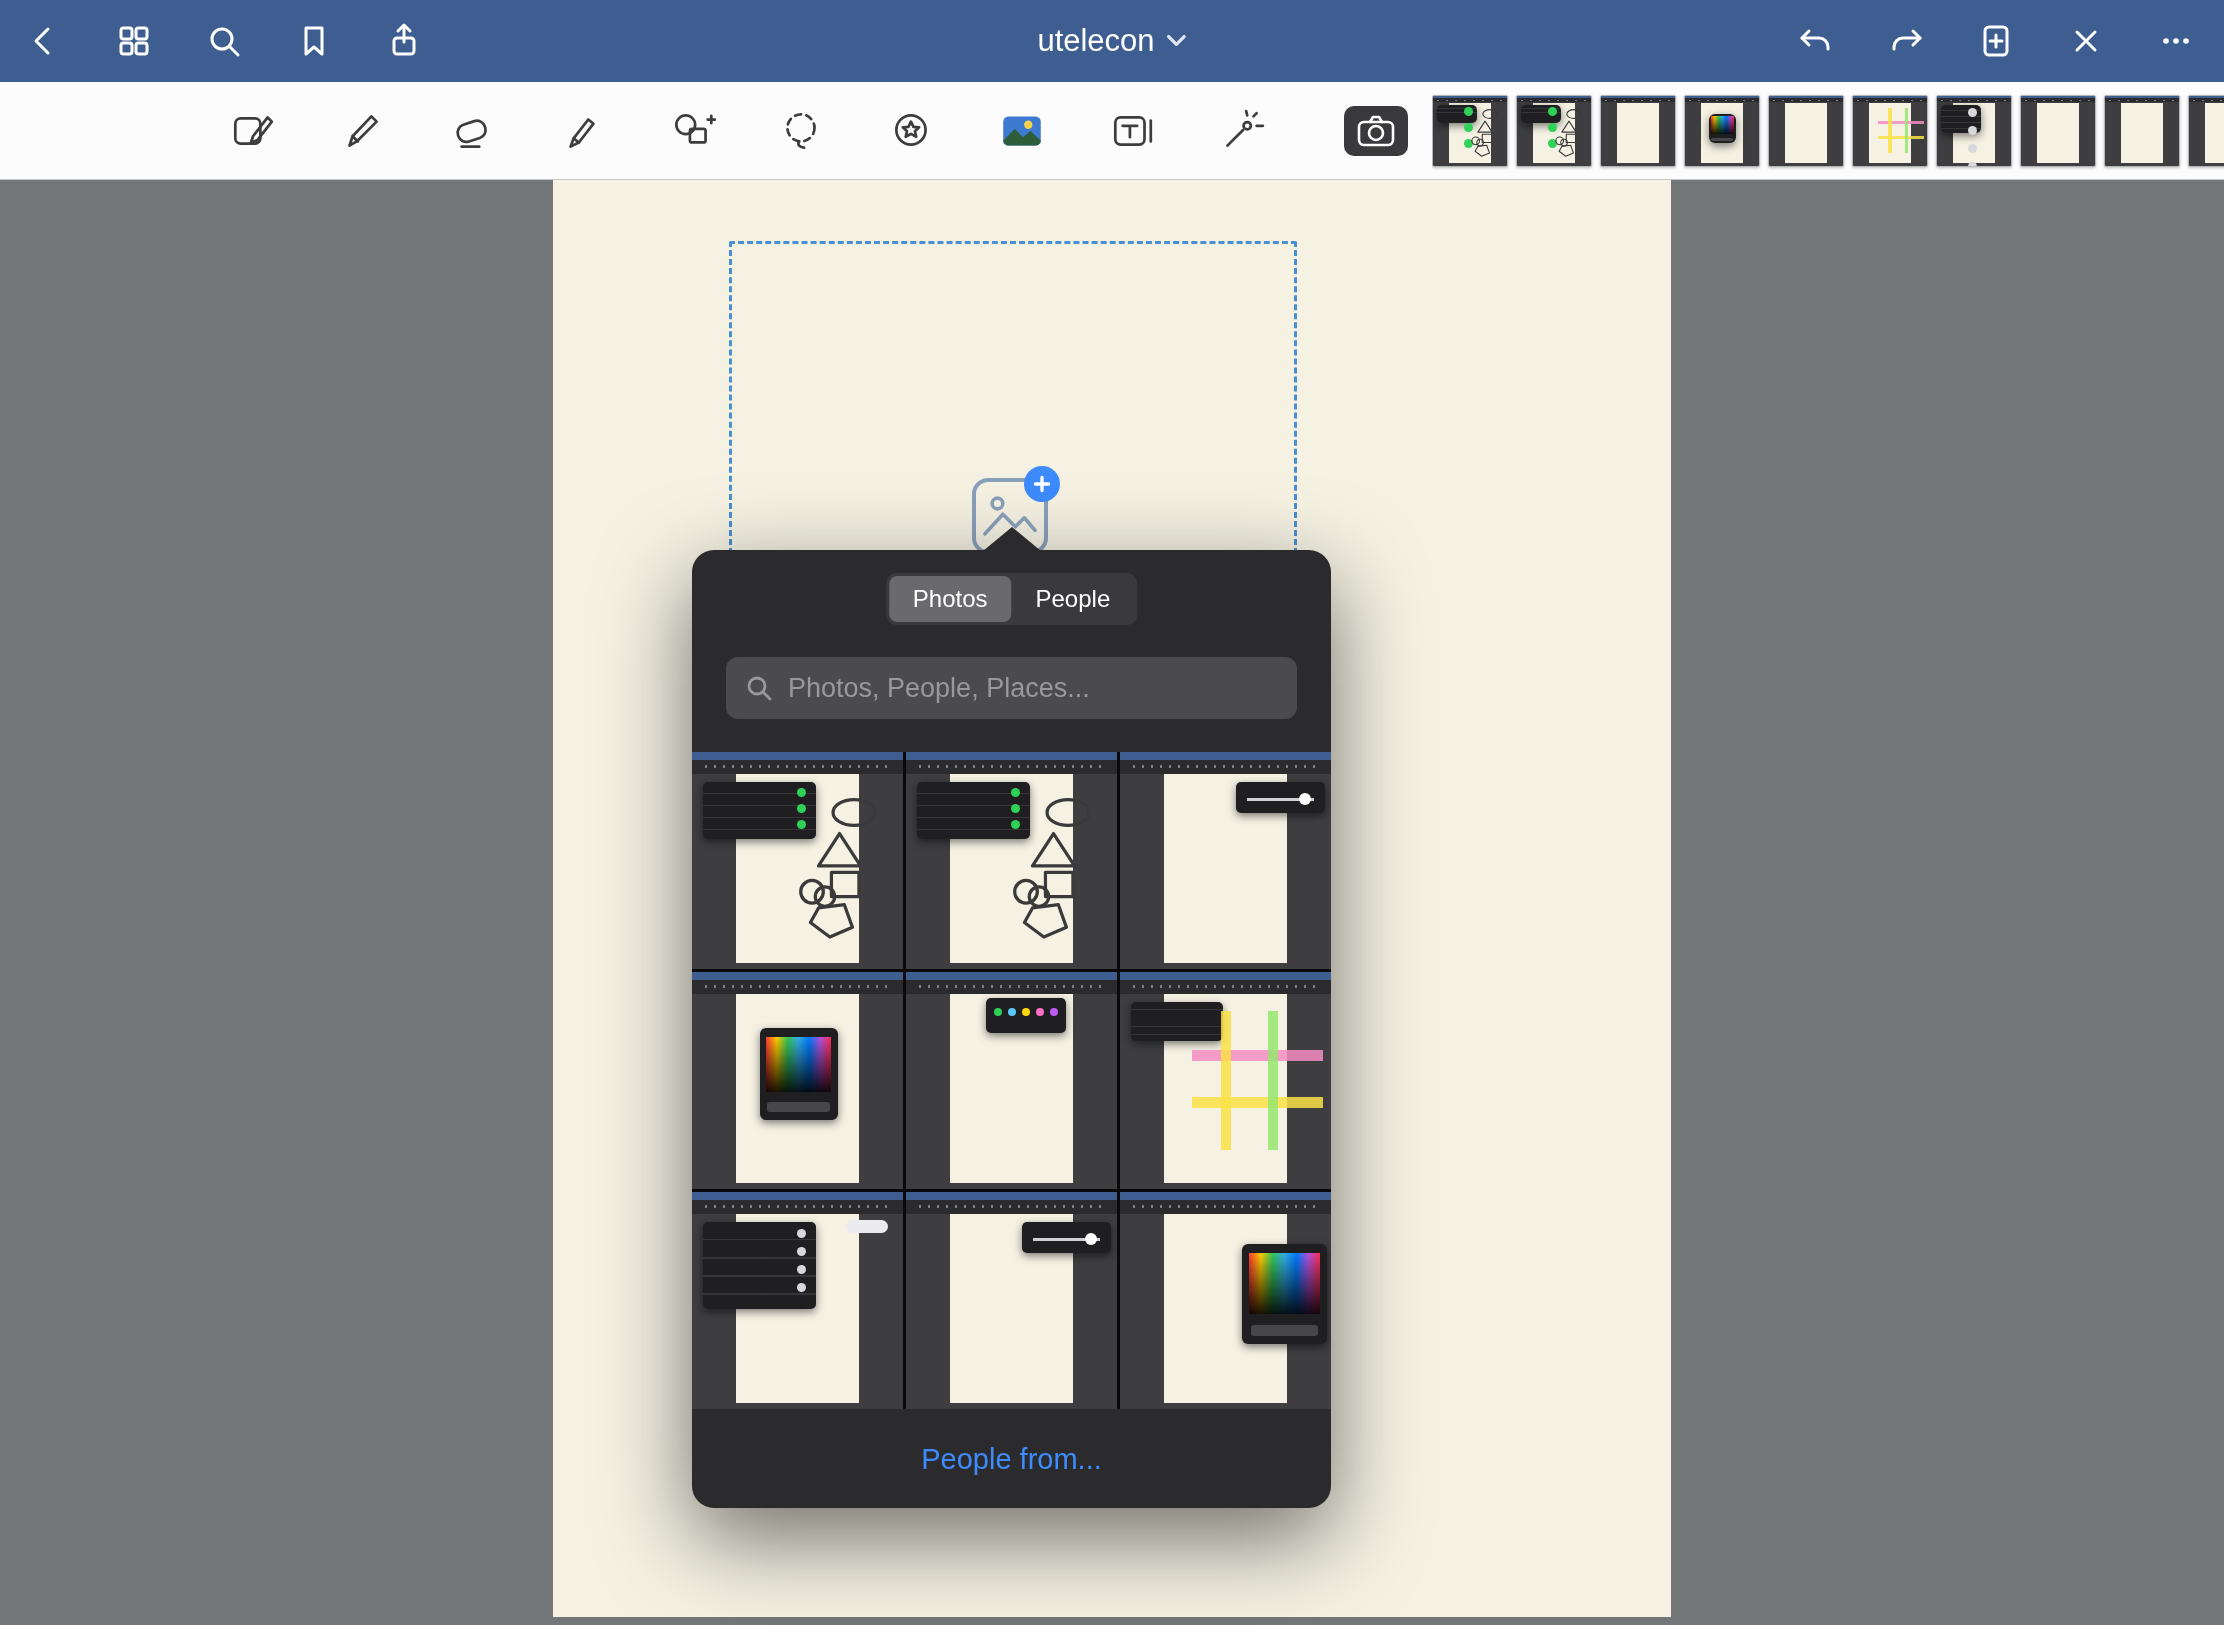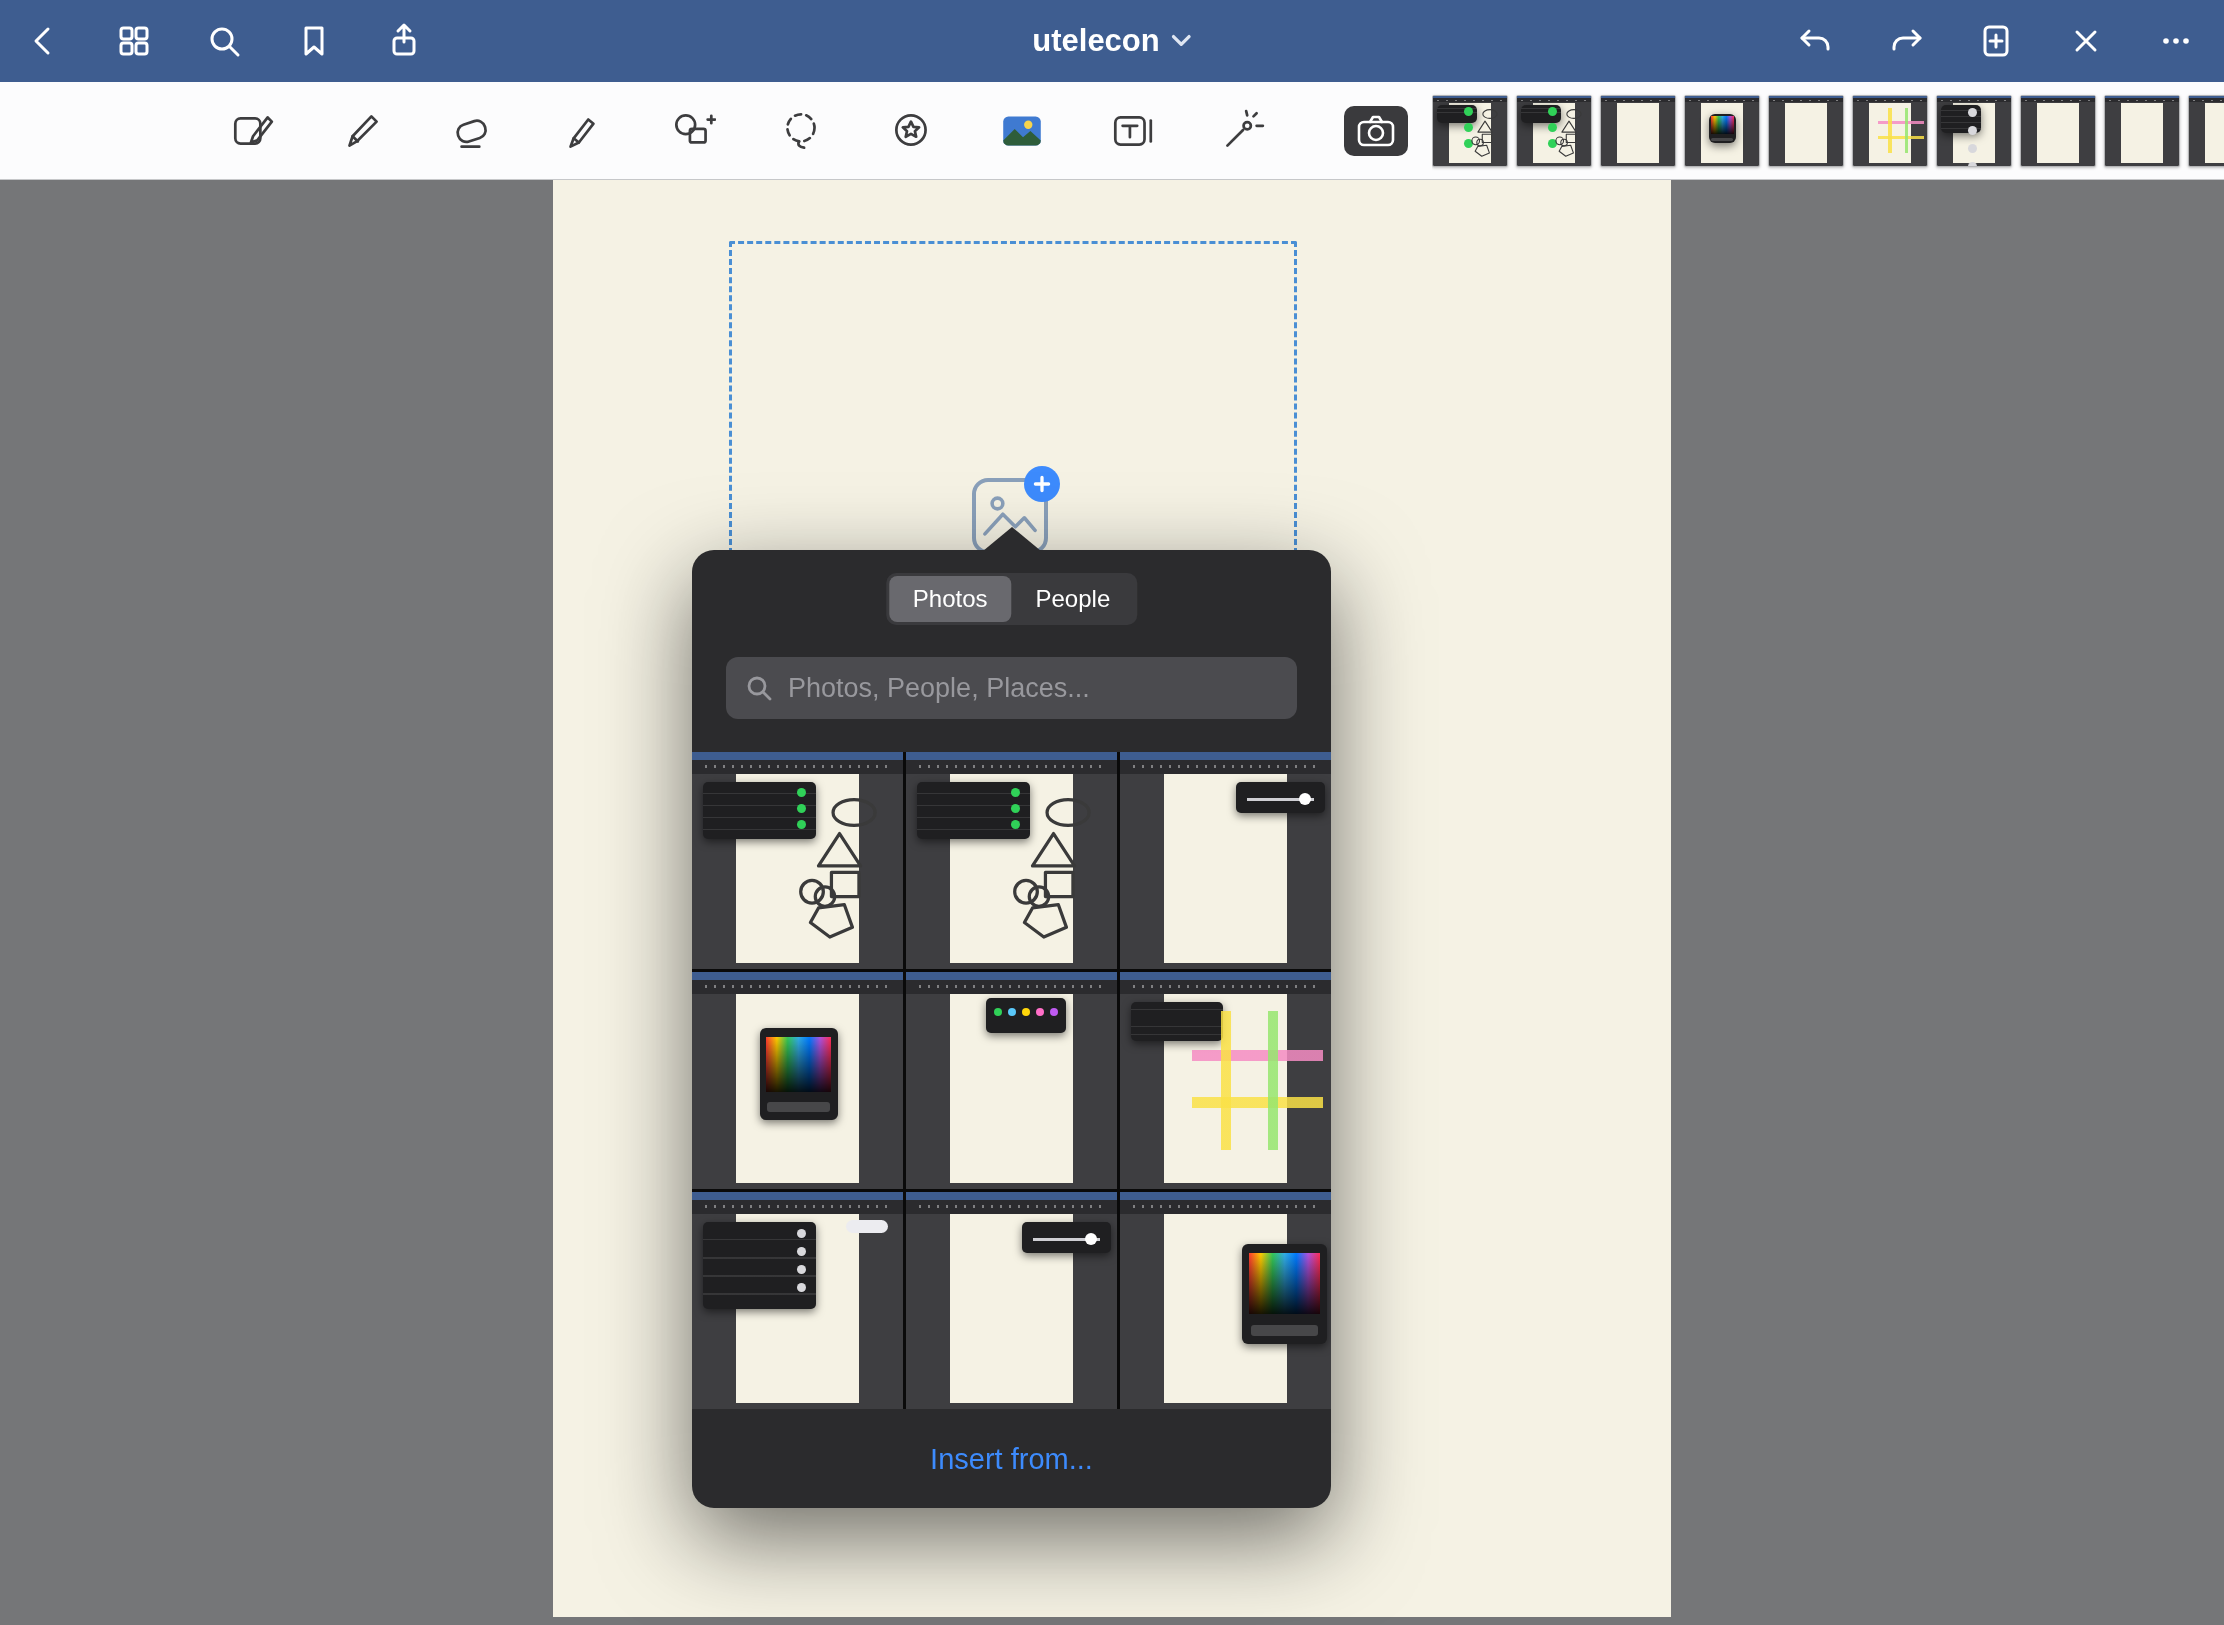--- a/index.html
+++ b/index.html
@@ -9,21 +9,21 @@
   
   .nav{position:absolute;top:0;left:0;right:0;height:82px;background:#3e5d90;
     display:flex;align-items:center;}
   .nav-left{display:flex;gap:50px;padding-left:24px;}
   .nav-right{margin-left:auto;display:flex;gap:50px;padding-right:28px;}
   .nav-btn{width:40px;height:40px;background:none;border:none;padding:0;display:flex;
     align-items:center;justify-content:center;cursor:pointer;}
   .nav-btn svg{width:40px;height:40px;fill:none;stroke:#ffffff;stroke-width:3;
     stroke-linecap:round;stroke-linejoin:round;}
   .nav-title{position:absolute;left:50%;top:50%;transform:translate(-50%,-50%);
-    display:flex;align-items:center;gap:12px;color:#fff;font-size:31px;font-weight:700;cursor:pointer;}
+    display:flex;align-items:center;gap:12px;color:#fff;font-size:31px;font-weight:400;cursor:pointer;}
   .nav-title svg{width:20px;height:14px;fill:none;stroke:#dfe6f2;stroke-width:3;
     stroke-linecap:round;stroke-linejoin:round;}
 
   
   .toolbar{position:absolute;top:82px;left:0;right:0;height:97px;background:#fcfcfd;
     border-bottom:1px solid #c6c7c9;display:flex;align-items:center;}
   .tools{display:flex;gap:58px;padding-left:226px;}
   .tool-btn{width:52px;height:52px;background:none;border:none;padding:0;display:flex;
     align-items:center;justify-content:center;cursor:pointer;}
   .tool-btn svg{width:48px;height:48px;fill:none;stroke:#3d3d3f;stroke-width:2.6;
@@ -480,17 +480,17 @@
           </div>
           <div class="cell" title="screenshot: pen color picker">
             <div class="mini">
               <div class="m-nav"></div>
               <div class="m-tool"></div>
               <div class="m-page"></div>
               <div class="f f-popRightSpectrum"></div>
             </div>
           </div>
         </div>
-      <button class="insert-from">Insert from...</button>
+      <button class="insert-from">People from...</button>
     </section>
   </main>
 
 </div>
 
 </body></html>

